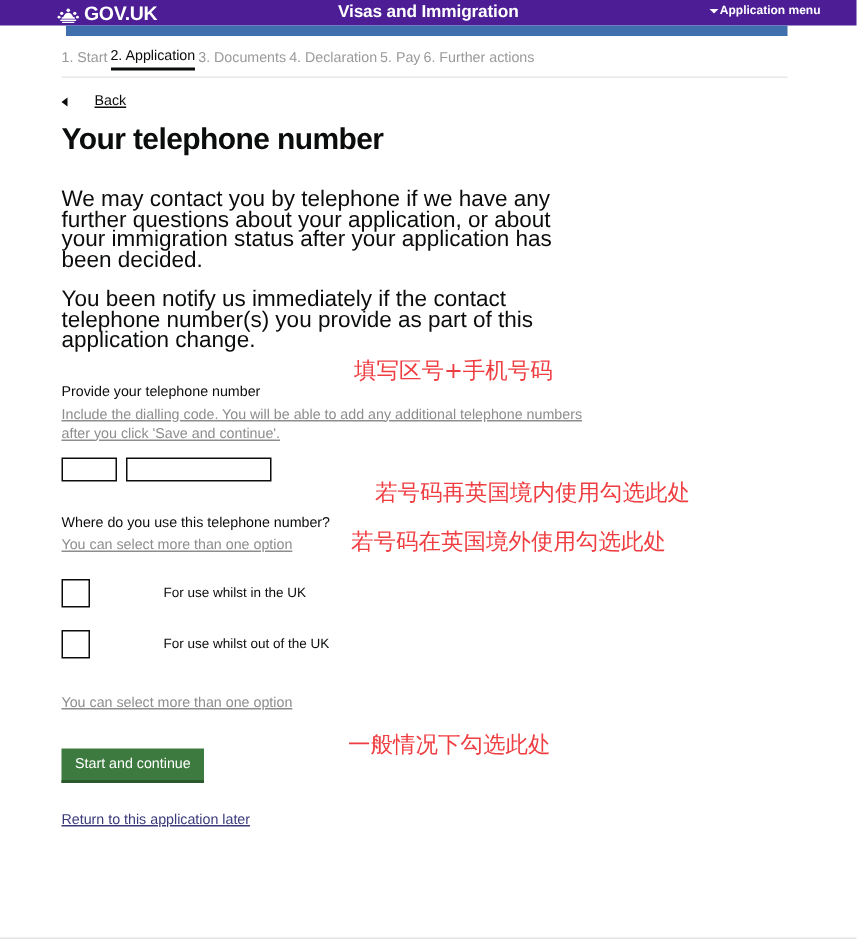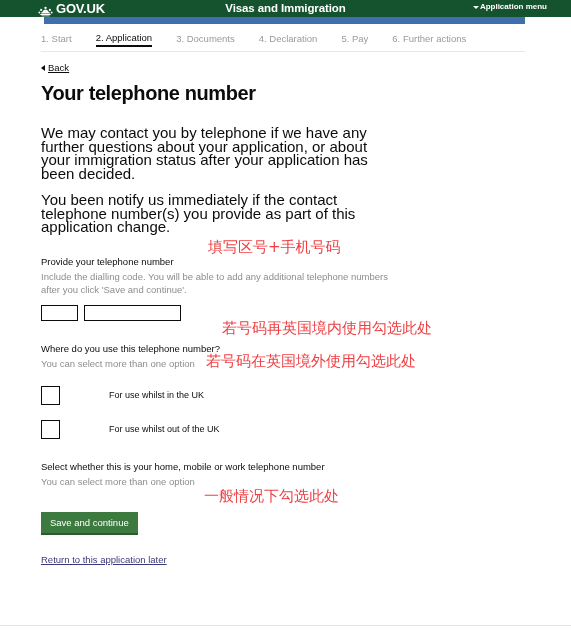--- a/index.html
+++ b/index.html
@@ -11,21 +11,21 @@
     height: 631px;
     background: #ffffff;
     font-family: "Liberation Sans", sans-serif;
     color: #0b0c0c;
     overflow: hidden;
     position: relative;
   }
 
   
   .gov-header {
-    background: #14532d;
+    background: #4c1d95;
     height: 17px;
     position: relative;
     display: flex;
     align-items: center;
   }
   .brand {
     position: absolute;
     left: 38px;
     top: 0;
     height: 17px;
@@ -96,21 +96,21 @@
   }
   .inner {
     margin-left: 41px;
     width: 484px;
   }
 
   
   .steps {
     display: flex;
     align-items: flex-end;
-    gap: 24px;
+    gap: 2px;
     padding-top: 7px;
     padding-bottom: 4px;
     border-bottom: 1px solid #e8e8e8;
     width: 484px;
   }
   .step {
     font-size: 9.5px;
     color: #9a9a9a;
     line-height: 13px;
     padding-bottom: 2px;
@@ -121,21 +121,21 @@
     font-weight: normal;
     border-bottom: 2.5px solid #0b0c0c;
     padding-bottom: 1px;
   }
 
   
   .back-row {
     margin-top: 10px;
     display: flex;
     align-items: center;
-    gap: 3px;
+    gap: 18px;
   }
   .caret-left {
     width: 0;
     height: 0;
     border-top: 3.5px solid transparent;
     border-bottom: 3.5px solid transparent;
     border-right: 4px solid #0b0c0c;
     display: inline-block;
   }
   .back-link {
@@ -168,20 +168,21 @@
     color: #0b0c0c;
     line-height: 13px;
     margin: 0;
   }
   .q-hint {
     font-size: 9.5px;
     color: #8d8d8d;
     line-height: 13px;
     margin: 2px 0 0 0;
     width: 348px;
+    text-decoration: underline;
   }
 
   
   .input-row {
     display: flex;
     align-items: center;
     gap: 6px;
     margin-top: 9px;
   }
   .tel-input {
@@ -227,20 +228,21 @@
   }
 
   
   .annotation {
     position: absolute;
     color: #ef3e42;
     font-size: 15px;
     line-height: 1;
     white-space: nowrap;
     font-family: "DejaVu Sans", sans-serif;
+    margin-left: 28px;
   }
   .ann-phone   { left: 208px; top: 240px; }
   .ann-inuk    { left: 222px; top: 321px; }
   .ann-outuk   { left: 206px; top: 354px; }
   .ann-mobile  { left: 204px; top: 489px; }
 
   
   .save-btn {
     margin-top: 24px;
     background: #3d7a3f;
@@ -354,26 +356,25 @@
       </div>
       <div class="check-row">
         <span class="check-box"></span>
         <span class="check-label">For use whilst out of the UK</span>
       </div>
     </div>
 
     <div class="gap-20"></div>
 
     
-    <p class="q-label">Select whether this is your home, mobile or work telephone number</p>
     <p class="q-hint">You can select more than one option</p>
 
 
     
-    <button class="save-btn">Save and continue</button>
+    <button class="save-btn">Start and continue</button>
 
     <a class="return-link">Return to this application later</a>
 
     
 
   </div>
 </div>
 
 <div class="annotation ann-phone">填写区号+手机号码</div>
 <div class="annotation ann-inuk">若号码再英国境内使用勾选此处</div>

